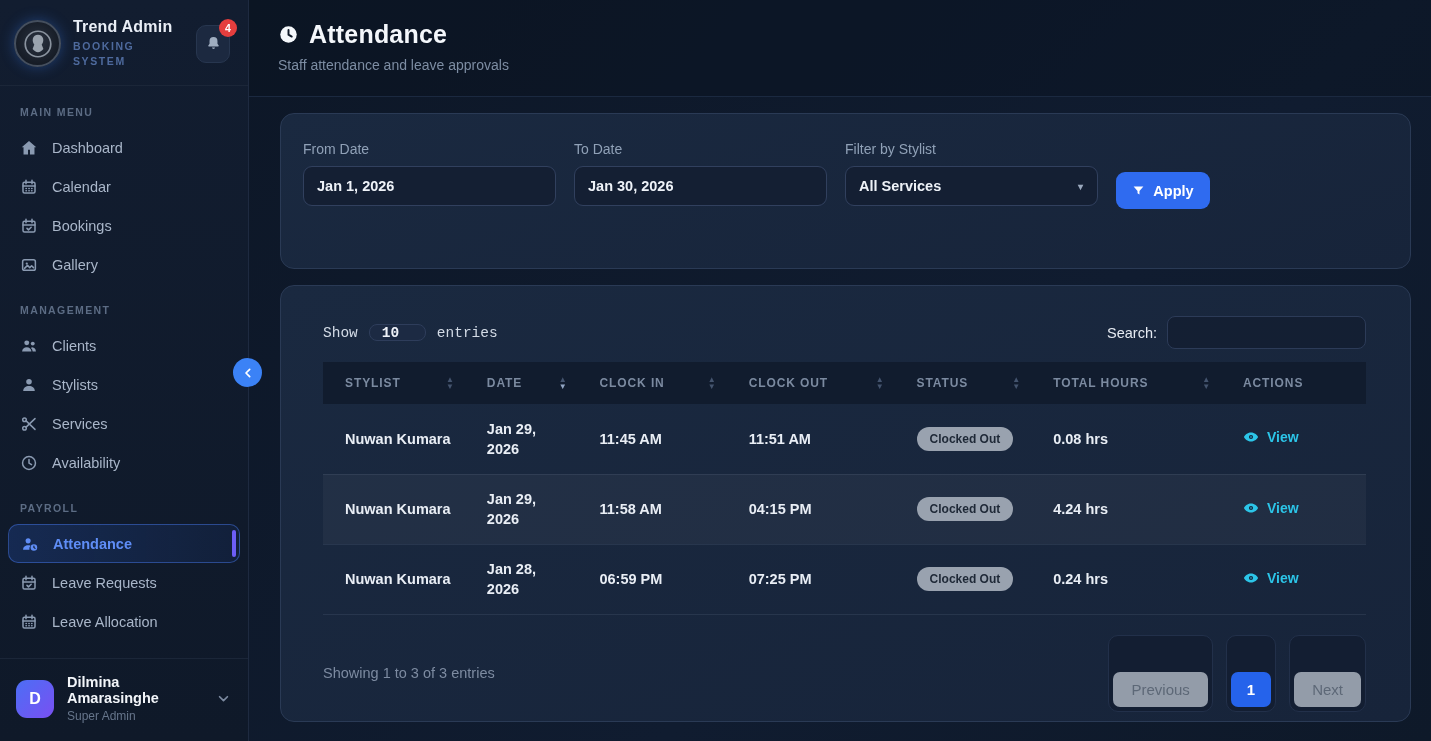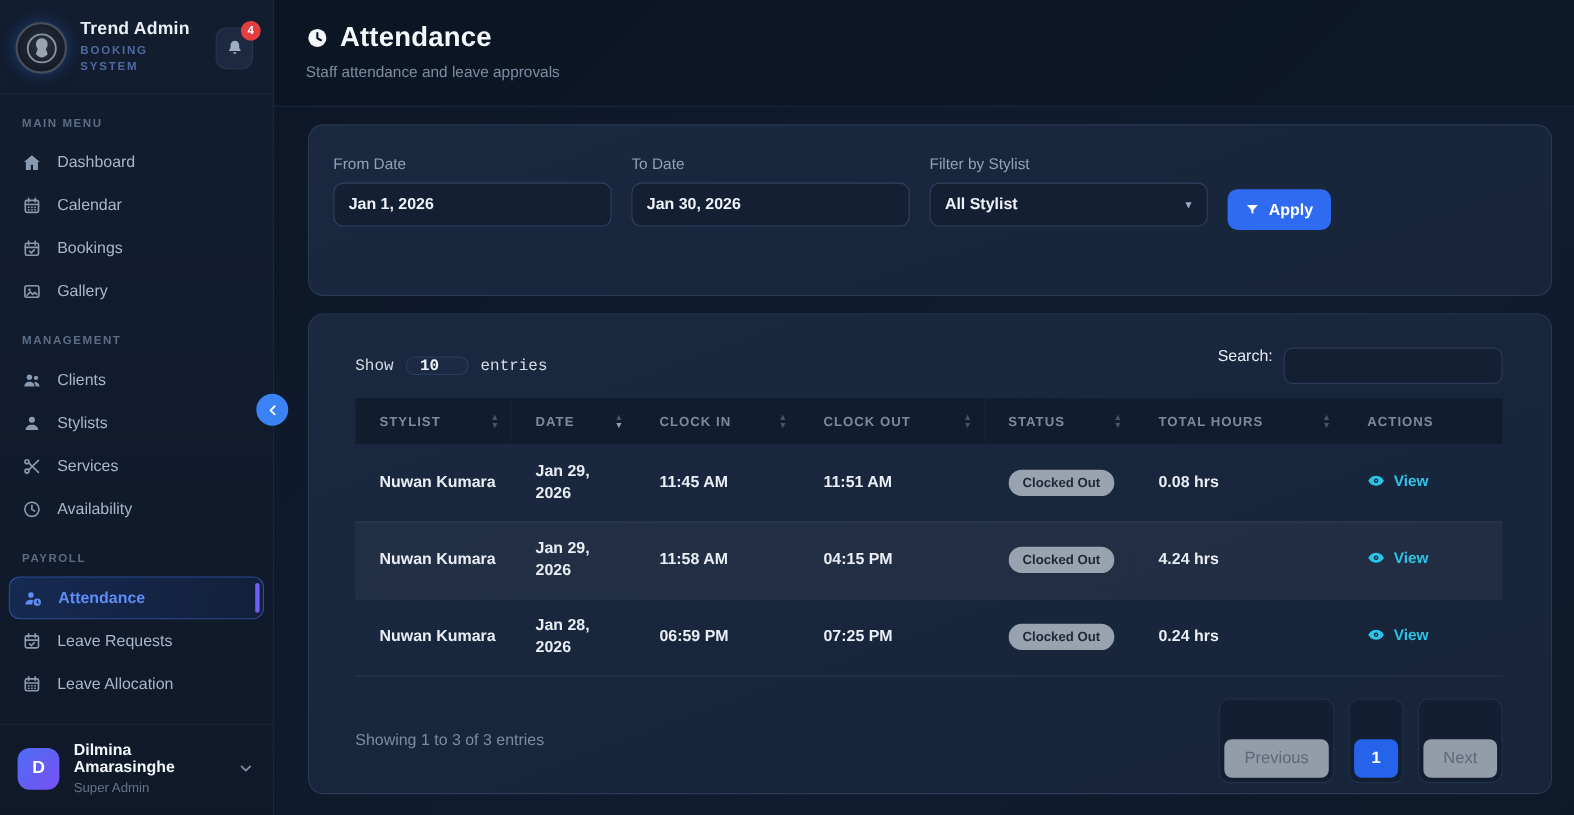--- a/index.html
+++ b/index.html
@@ -78,21 +78,21 @@
     display:flex; align-items:center; justify-content:center; gap:8px;
     font-family:"Liberation Sans",sans-serif; }
 
   
   .table-card { height:437px; padding:30px 44px 24px 42px; }
   .table-topbar { display:flex; justify-content:space-between; align-items:center; margin-bottom:13px; }
   .show-group { display:flex; align-items:center; gap:11px; color:#d3dbe6; font-size:14.5px;font-family:Liberation Mono, monospace; }
   .page-size { width:57px; height:17px; background:#1c2a43; border:1px solid #2e3d5b;
     border-radius:8px; color:#eef2f8; font-size:14.5px; font-weight:700;
     display:flex; align-items:center; padding-left:12px; cursor:pointer; }
-  .search-group { display:flex; align-items:flex-start; gap:10px; }
+  .search-group { display:flex; align-items:center; gap:10px; }
   .search-label { color:#e6ebf2; font-size:14.5px; }
   .search-input { width:199px; height:33px; background:rgba(17,27,45,.6);
     border:1px solid #2c3b58; border-radius:8px; color:#eef2f8; padding:0 10px;
     font-size:14px; outline:none; font-family:"Liberation Sans",sans-serif; }
 
   table { width:100%; border-collapse:collapse; table-layout:fixed; }
   thead tr { background:#111c2e; }
   th { text-align:left; padding:14px 8px 14px 22px; color:#7b8aa0; font-size:12px;
     font-weight:700; letter-spacing:.9px; position:relative; cursor:pointer; }
   .sort { position:absolute; right:10px; top:50%; transform:translateY(-50%);
@@ -371,21 +371,21 @@
       </div>
       <div class="field">
         <div class="field-label">To Date</div>
         <div class="input-box">
           <span>Jan 30, 2026</span>
         </div>
       </div>
       <div class="field">
         <div class="field-label">Filter by Stylist</div>
         <div class="input-box">
-          <span>All Stylist</span>
+          <span>All Services</span>
           <span class="select-caret">▾</span>
         </div>
       </div>
       <button class="apply-btn">
         <span style="width:13px;height:13px">
             <svg class="ic">
               <use href="#i-funnel"></use>
             </svg>
           </span>
         <span>Apply</span>

